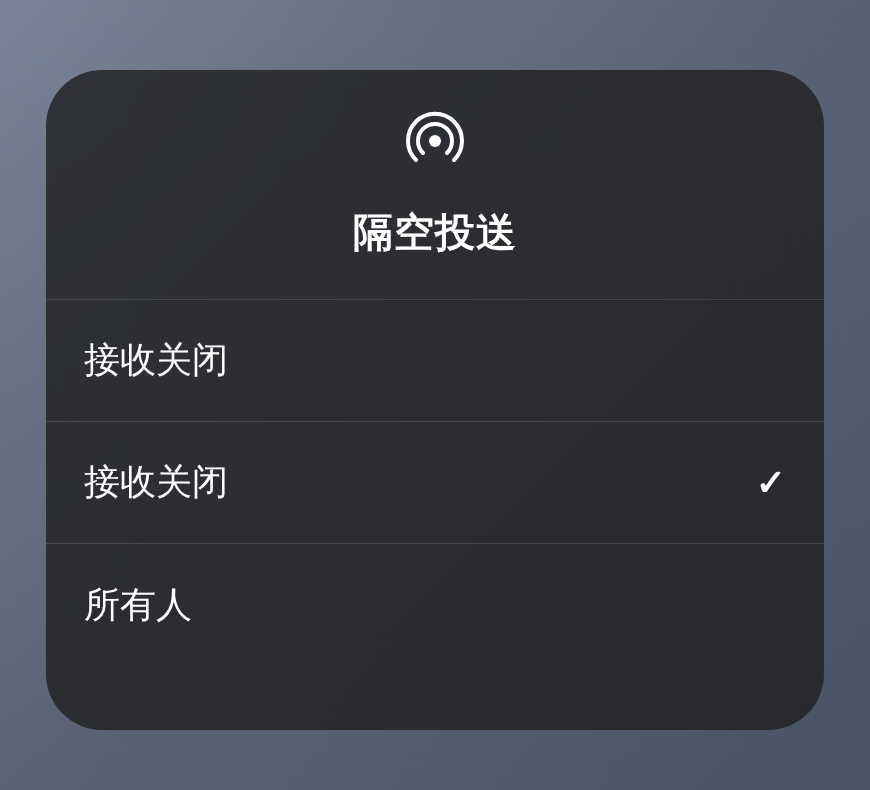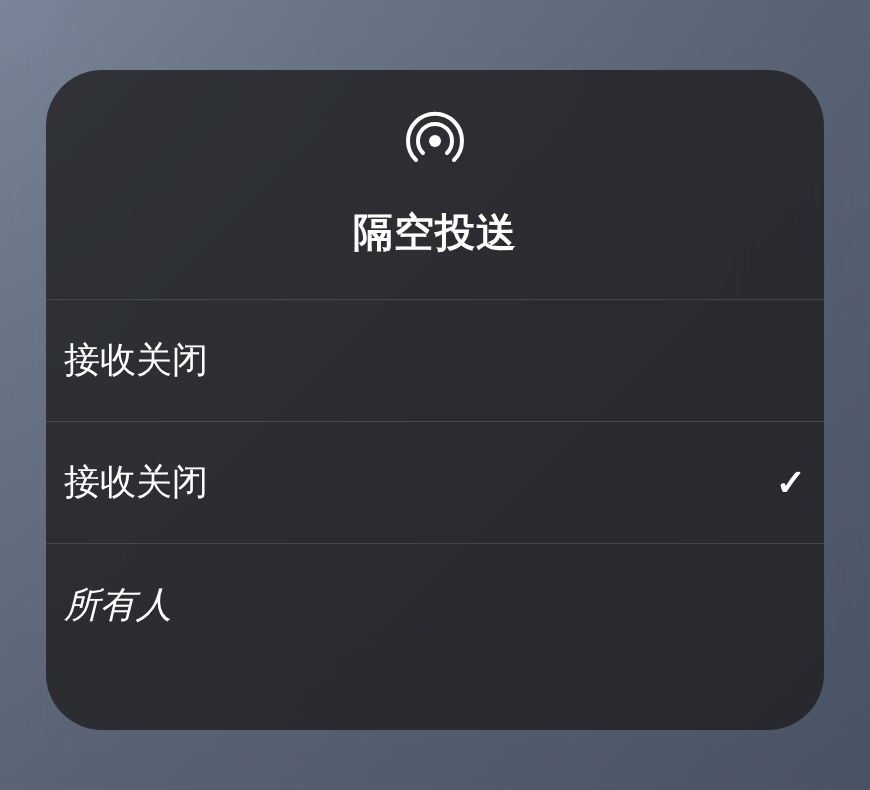--- a/index.html
+++ b/index.html
@@ -66,28 +66,27 @@
     .options {
       display: flex;
       flex-direction: column;
     }
     
     .option-item {
       height: 122px;
       display: flex;
       align-items: center;
       justify-content: space-between;
-      padding: 0 18px;
+      padding: 0 38px;
       border-bottom: 1px solid rgba(255, 255, 255, 0.12);
       cursor: pointer;
     }
     
     .option-item:last-child {
       border-bottom: none;
-      font-style: italic;
     }
     
     .option-label {
       color: #ffffff;
       font-size: 36px;
       font-weight: 400;
     }
     
     .checkmark {
       color: #ffffff;

